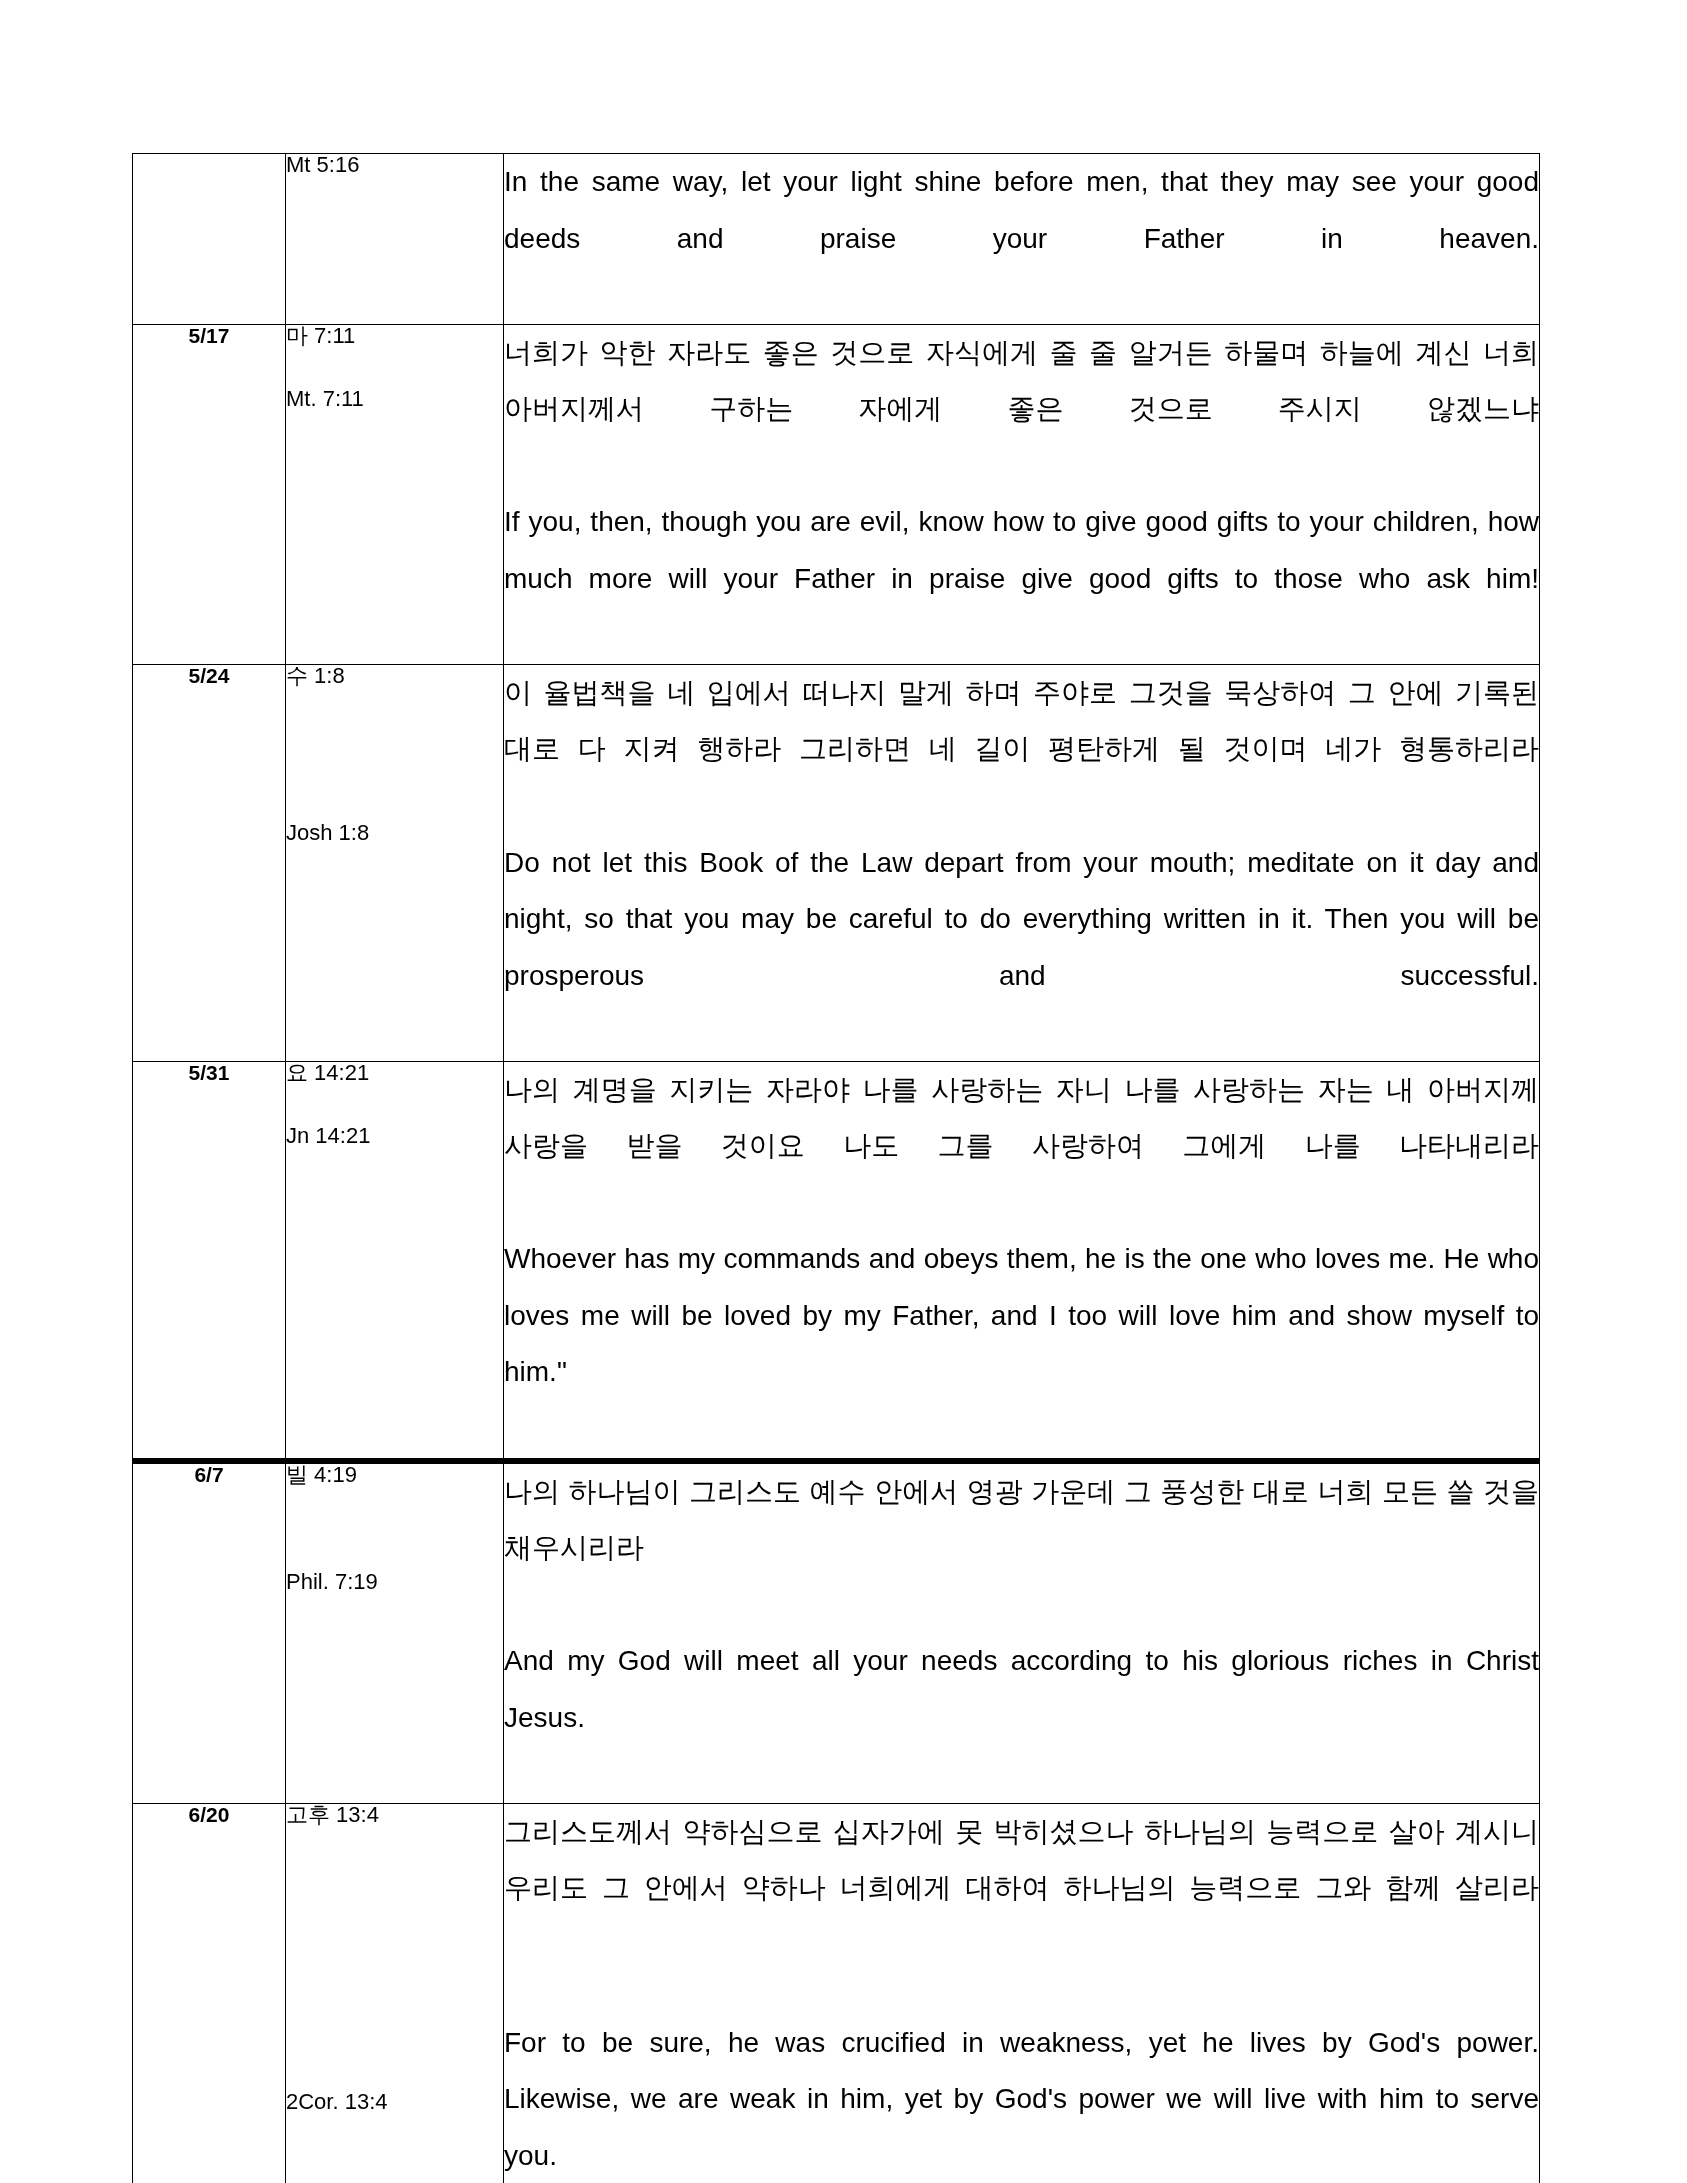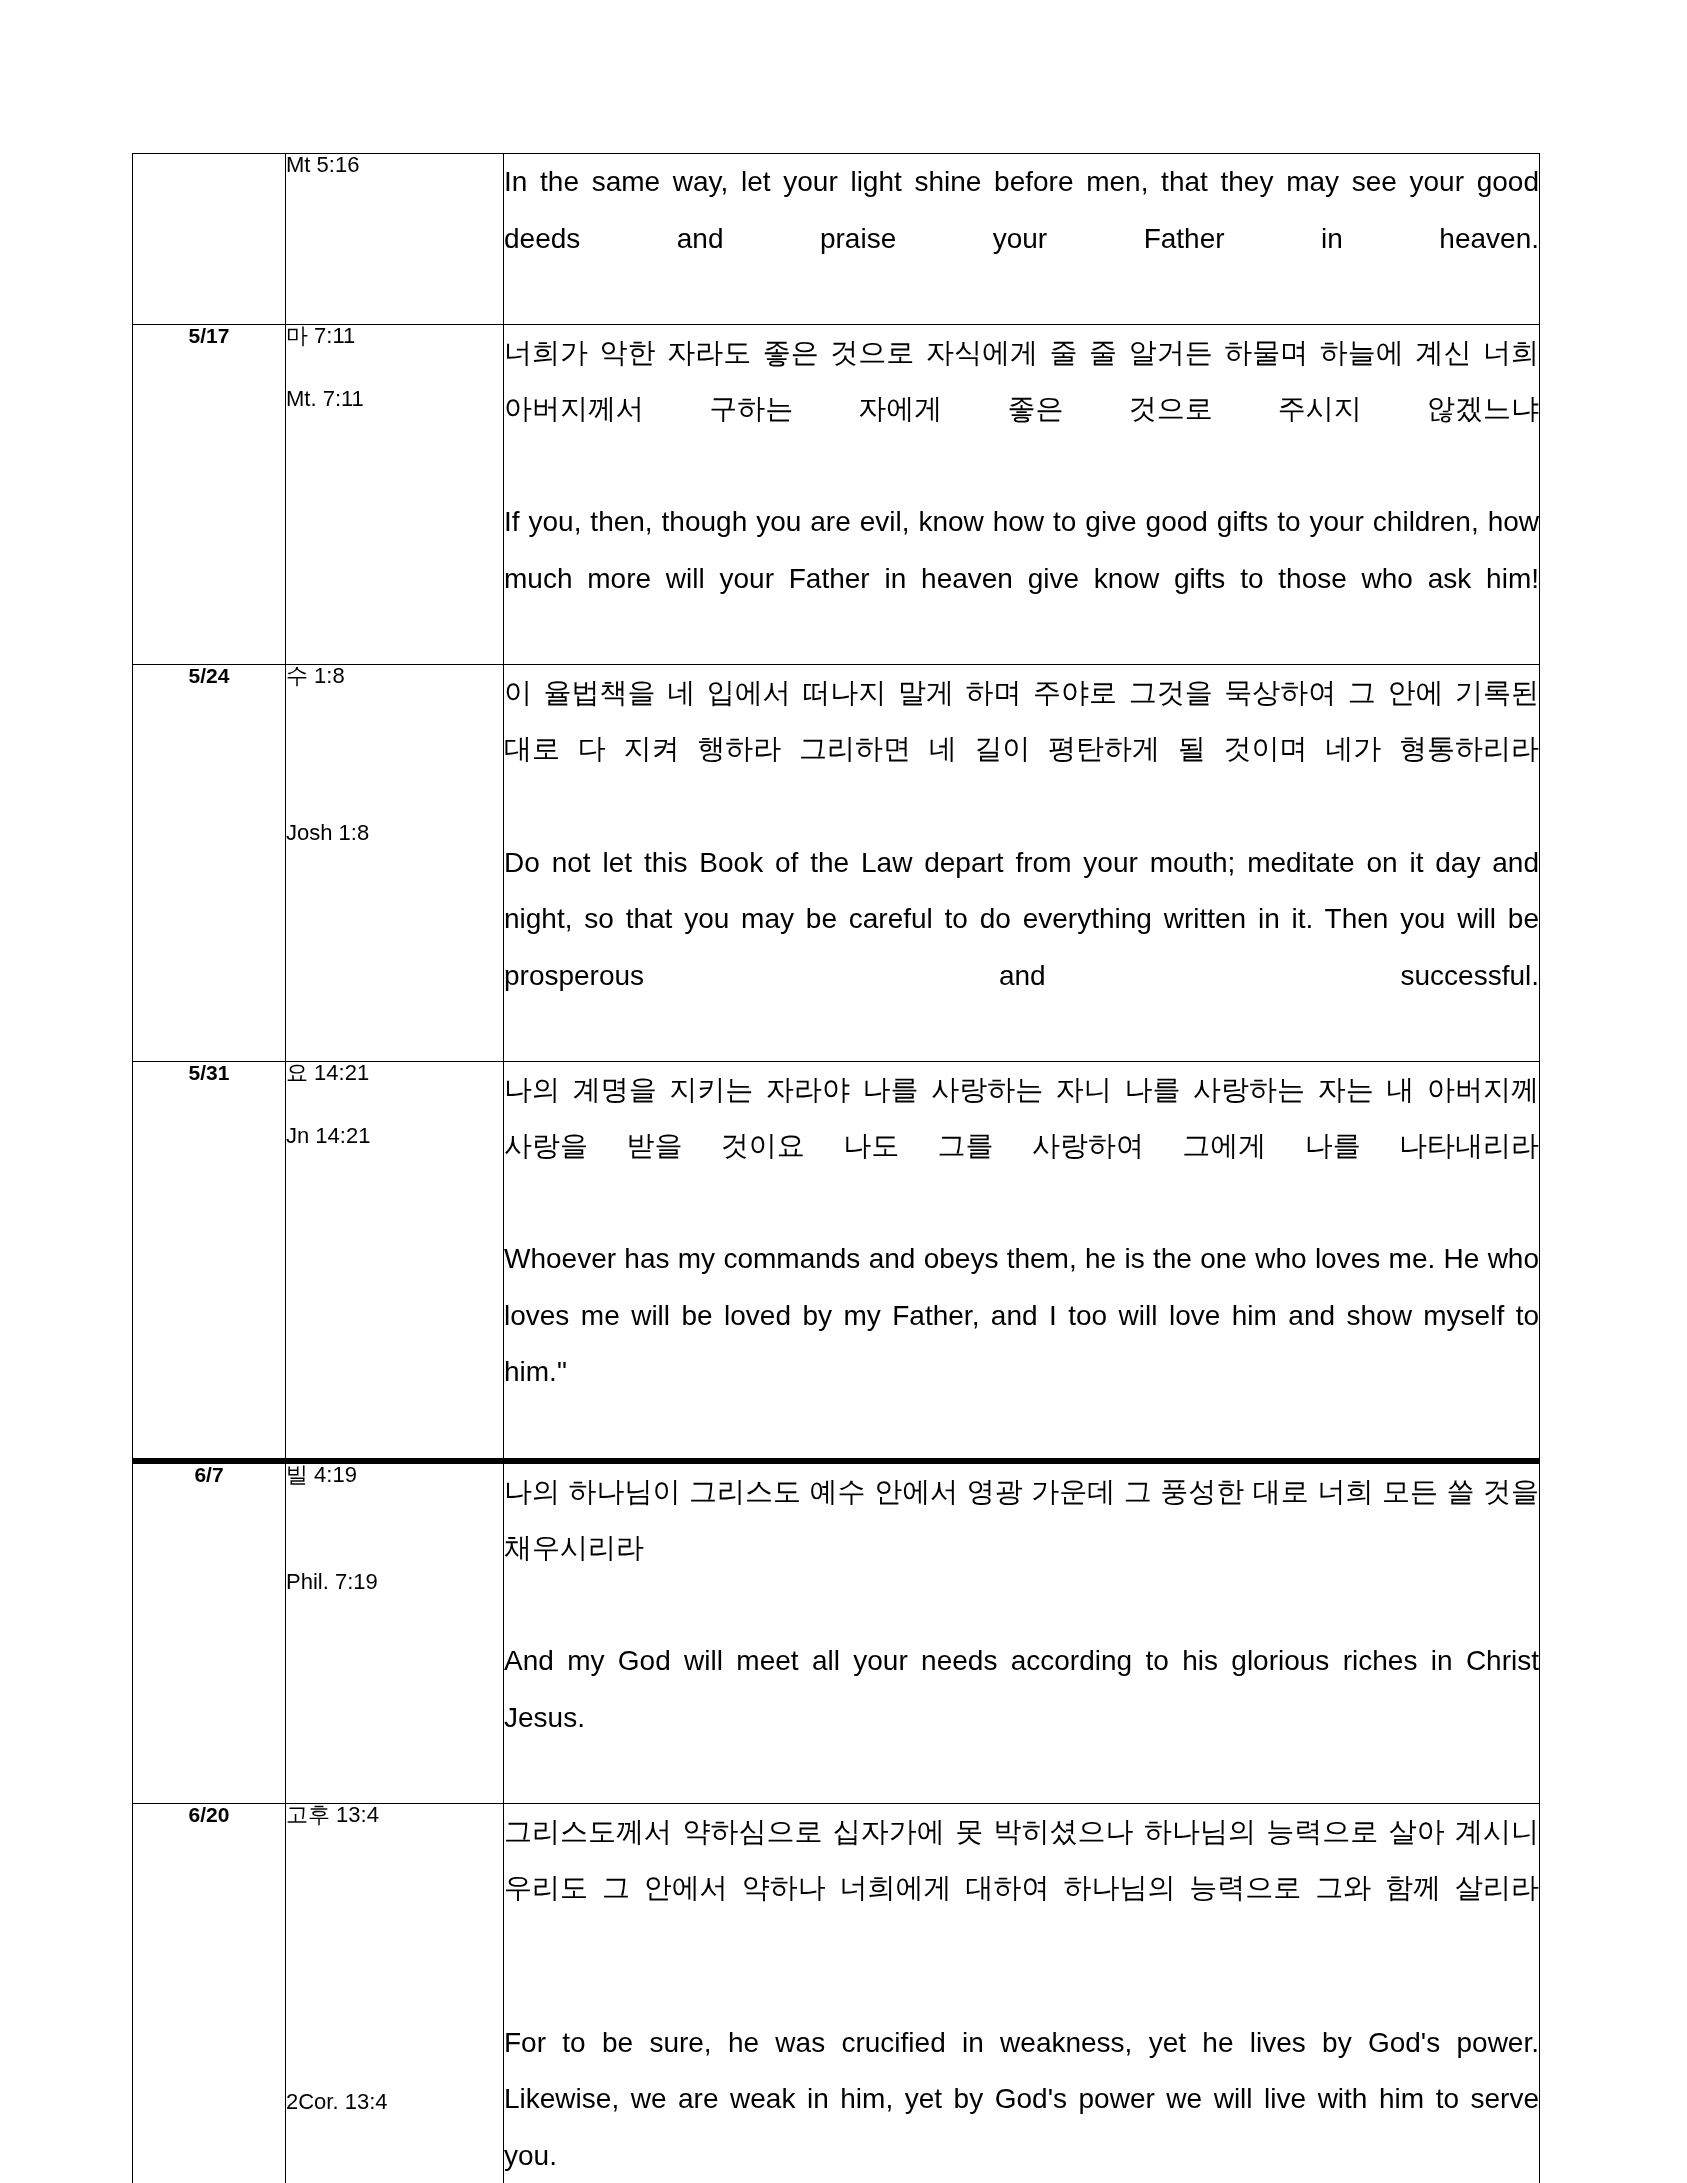--- a/index.html
+++ b/index.html
@@ -121,21 +121,21 @@
         <td class="cell-date">
           <span>5/17</span>
         </td>
         <td class="cell-ref">
           <div class="ref-line">마 7:11</div>
           <div class="ref-spacer-1"></div>
           <div class="ref-line">Mt. 7:11</div>
         </td>
         <td class="cell-text">
           <p class="para ko">너희가 악한 자라도 좋은 것으로 자식에게 줄 줄 알거든 하물며 하늘에 계신 너희 아버지께서 구하는 자에게 좋은 것으로 주시지 않겠느냐</p>
-          <p class="para en">If you, then, though you are evil, know how to give good gifts to your children, how much more will your Father in heaven give know gifts to those who ask him!</p>
+          <p class="para en">If you, then, though you are evil, know how to give good gifts to your children, how much more will your Father in praise give good gifts to those who ask him!</p>
         </td>
       </tr>
 
       <tr>
         <td class="cell-date">
           <span>5/24</span>
         </td>
         <td class="cell-ref">
           <div class="ref-line">수 1:8</div>
           <div class="ref-spacer-3"></div>

